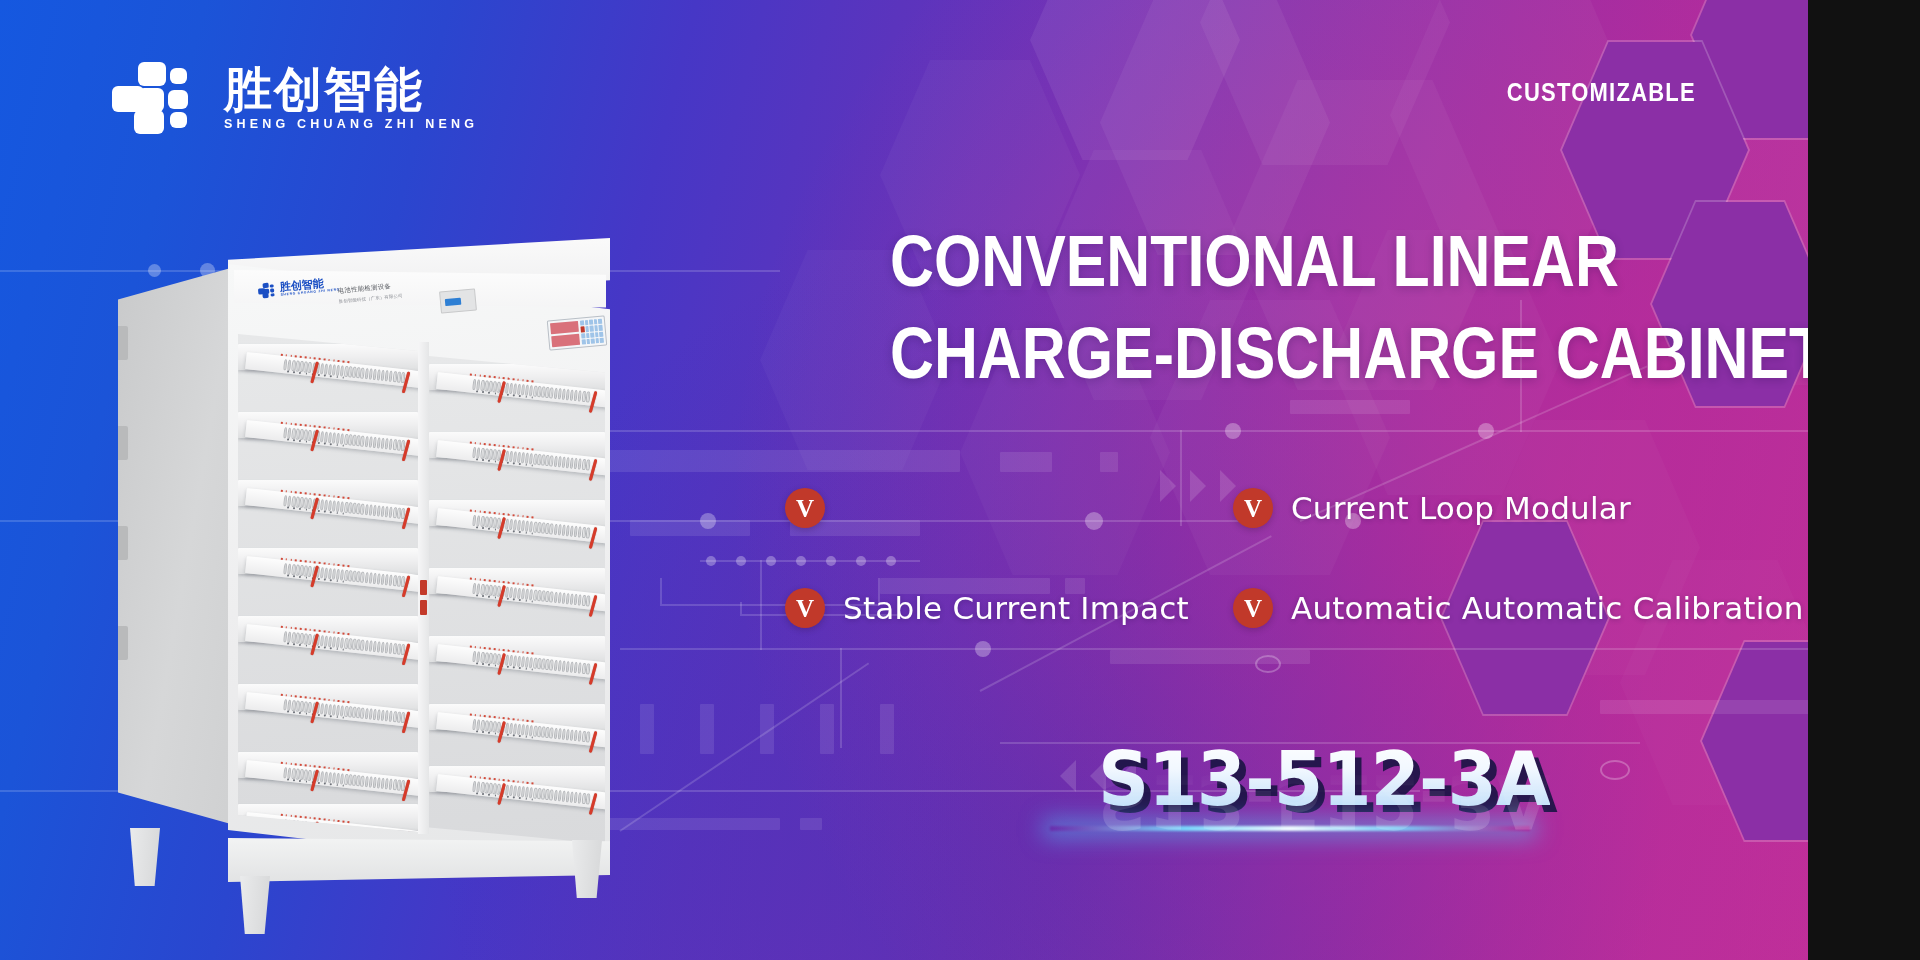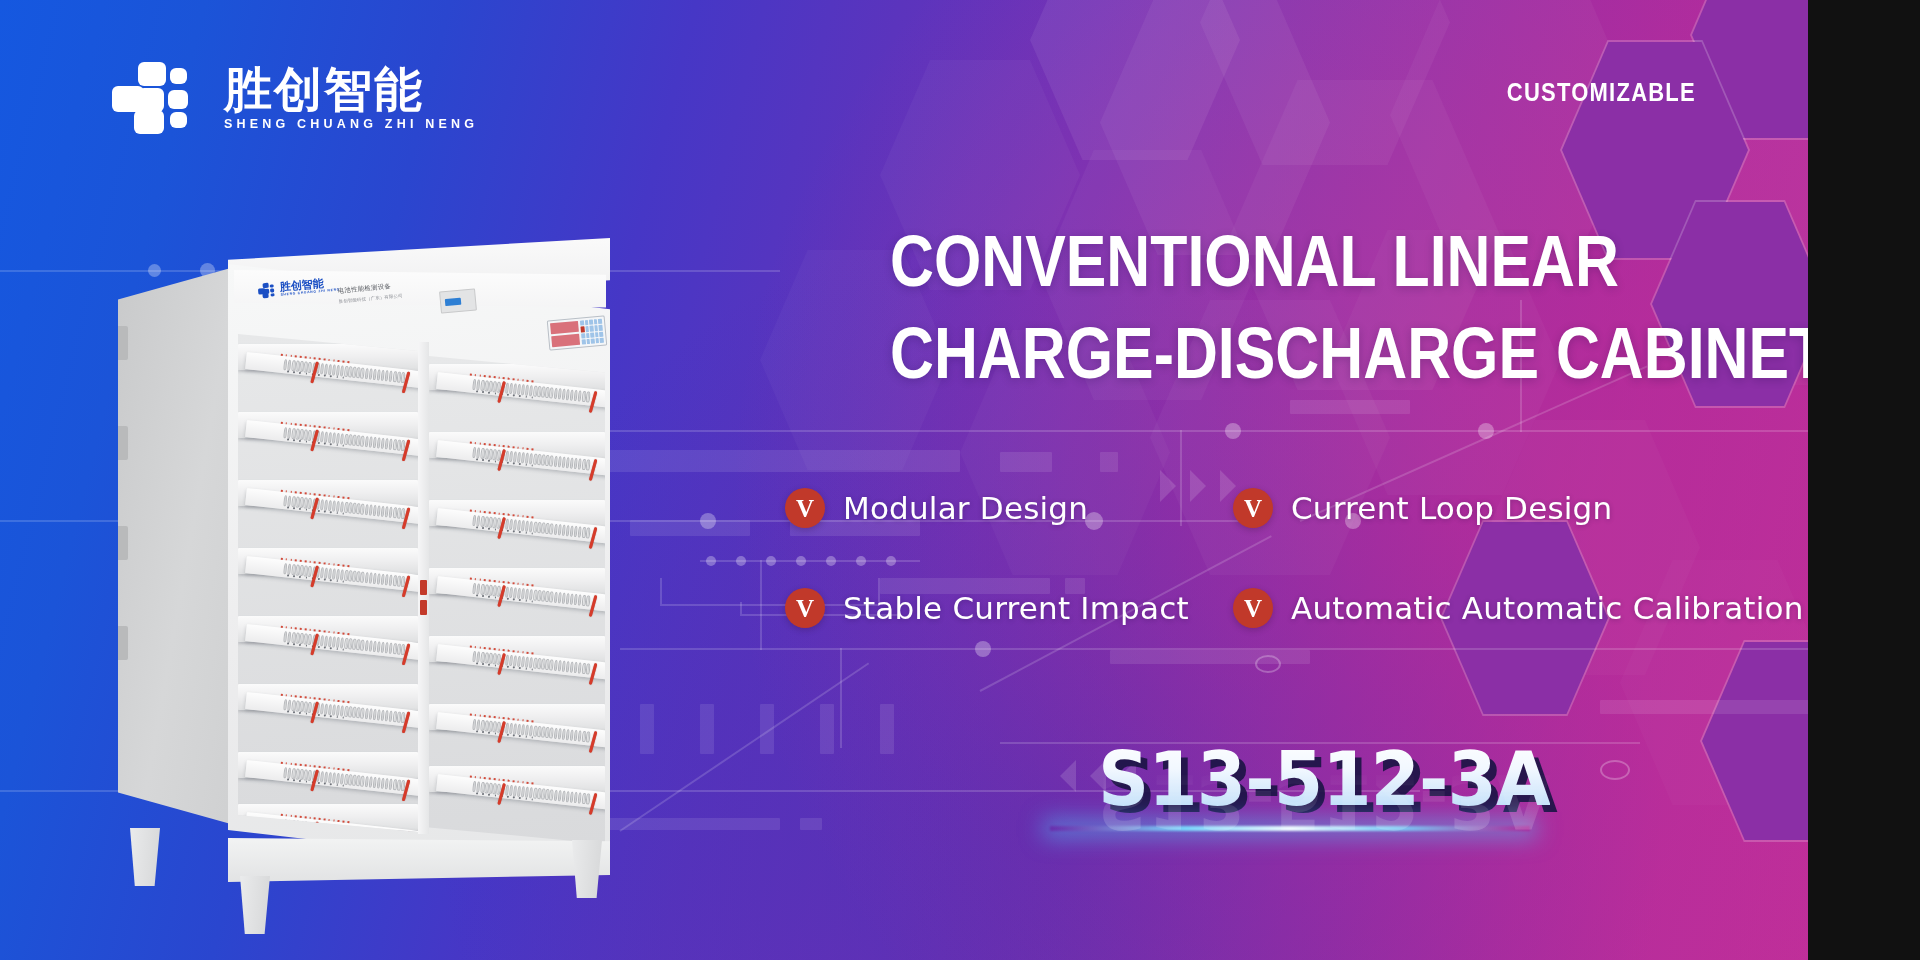--- a/index.html
+++ b/index.html
@@ -369,27 +369,26 @@
   <div class="headline">
     <div class="l1">CONVENTIONAL LINEAR</div>
     <div class="l2">CHARGE-DISCHARGE CABINET</div>
   </div>
 
   <div class="features">
     <div class="feat">
       <span class="feat-badge">
         <b>V</b>
       </span>
-      <span class="feat-label">Modular Design</span>
     </div>
     <div class="feat">
       <span class="feat-badge">
         <b>V</b>
       </span>
-      <span class="feat-label">Current Loop Design</span>
+      <span class="feat-label">Current Loop Modular</span>
     </div>
     <div class="feat">
       <span class="feat-badge">
         <b>V</b>
       </span>
       <span class="feat-label">Stable Current Impact</span>
     </div>
     <div class="feat">
       <span class="feat-badge">
         <b>V</b>

